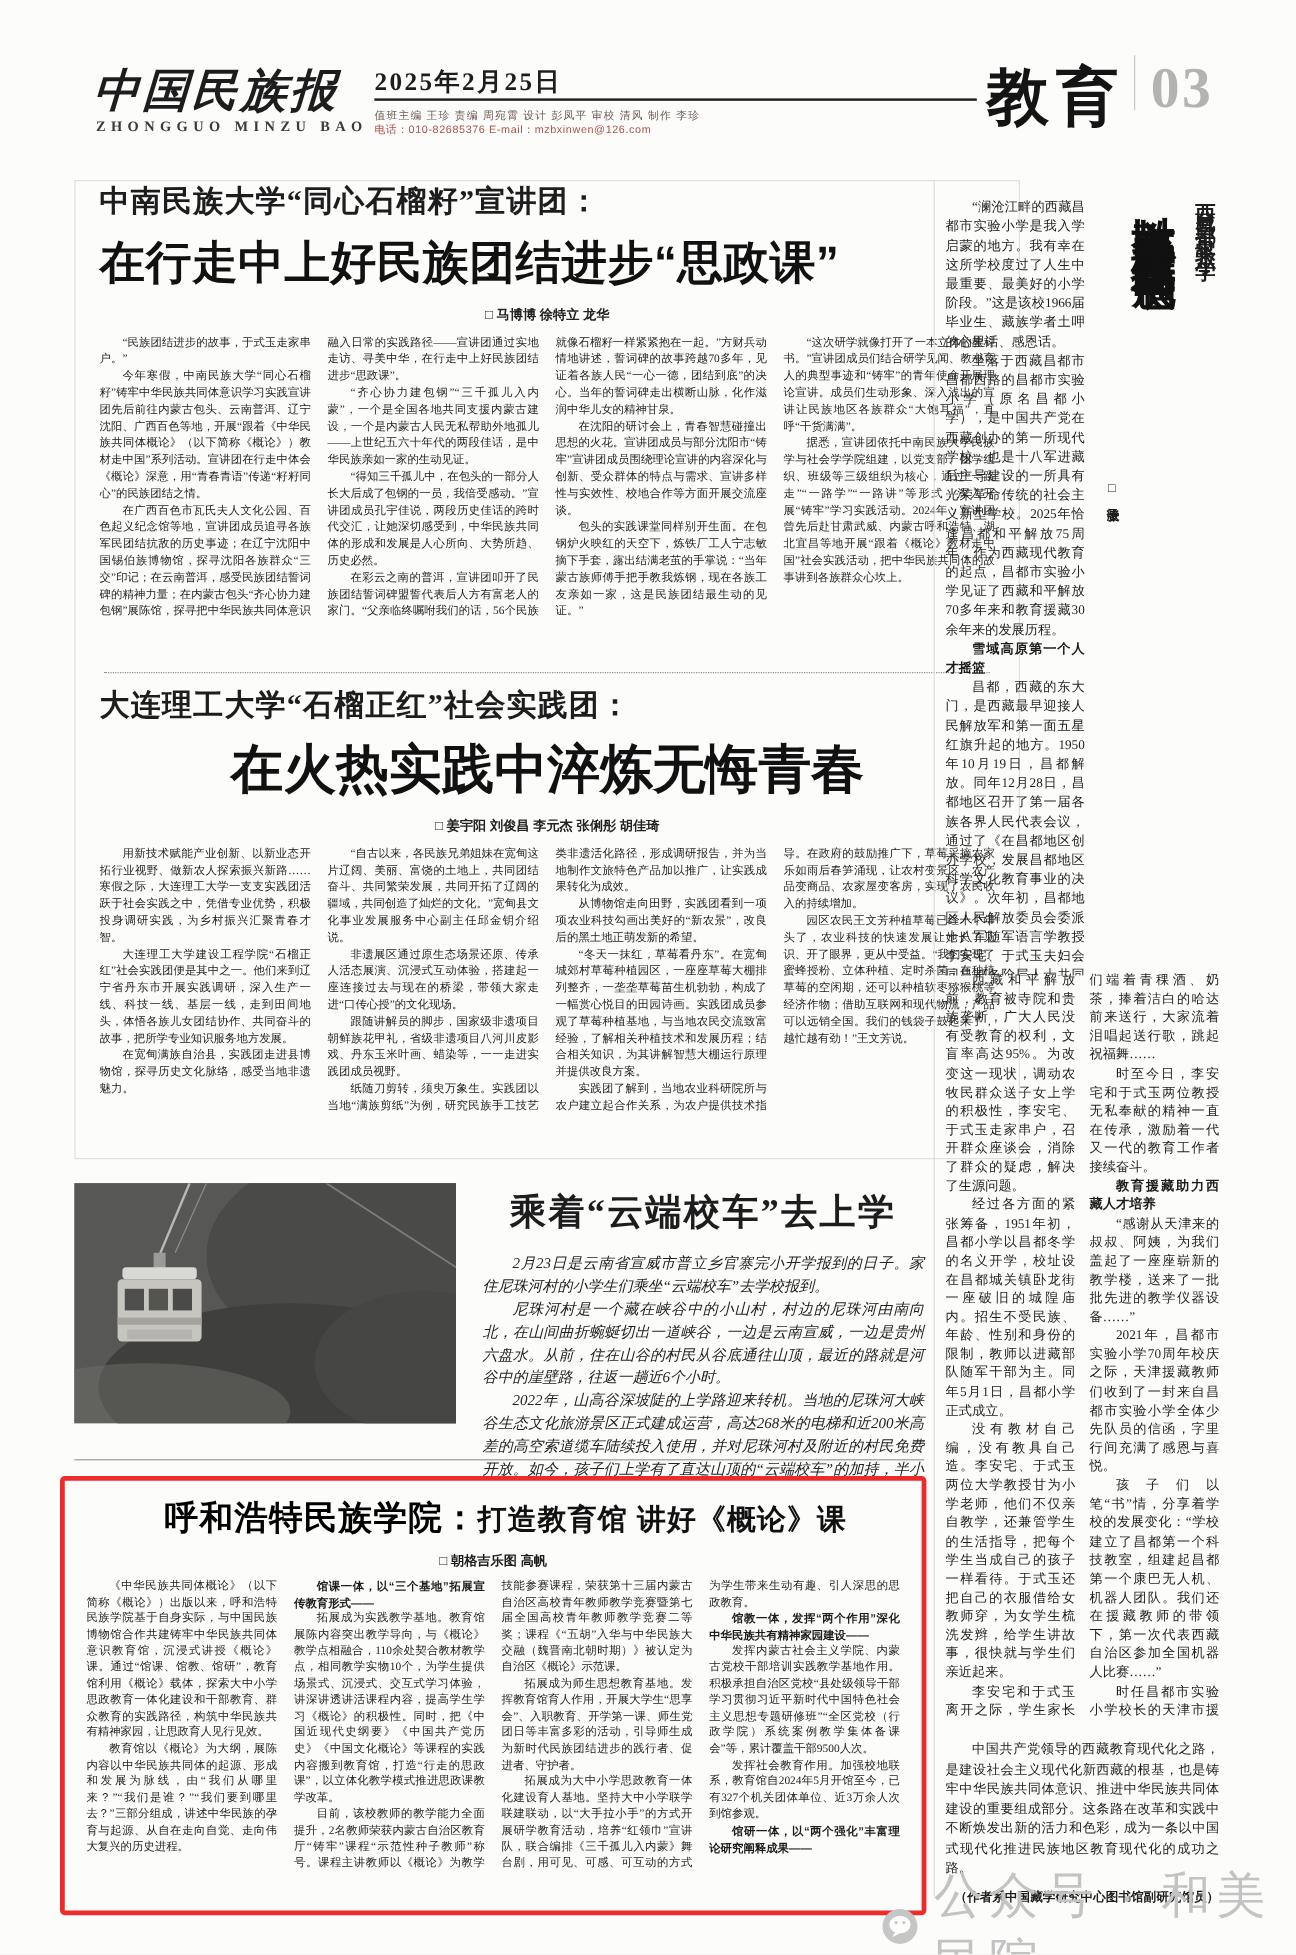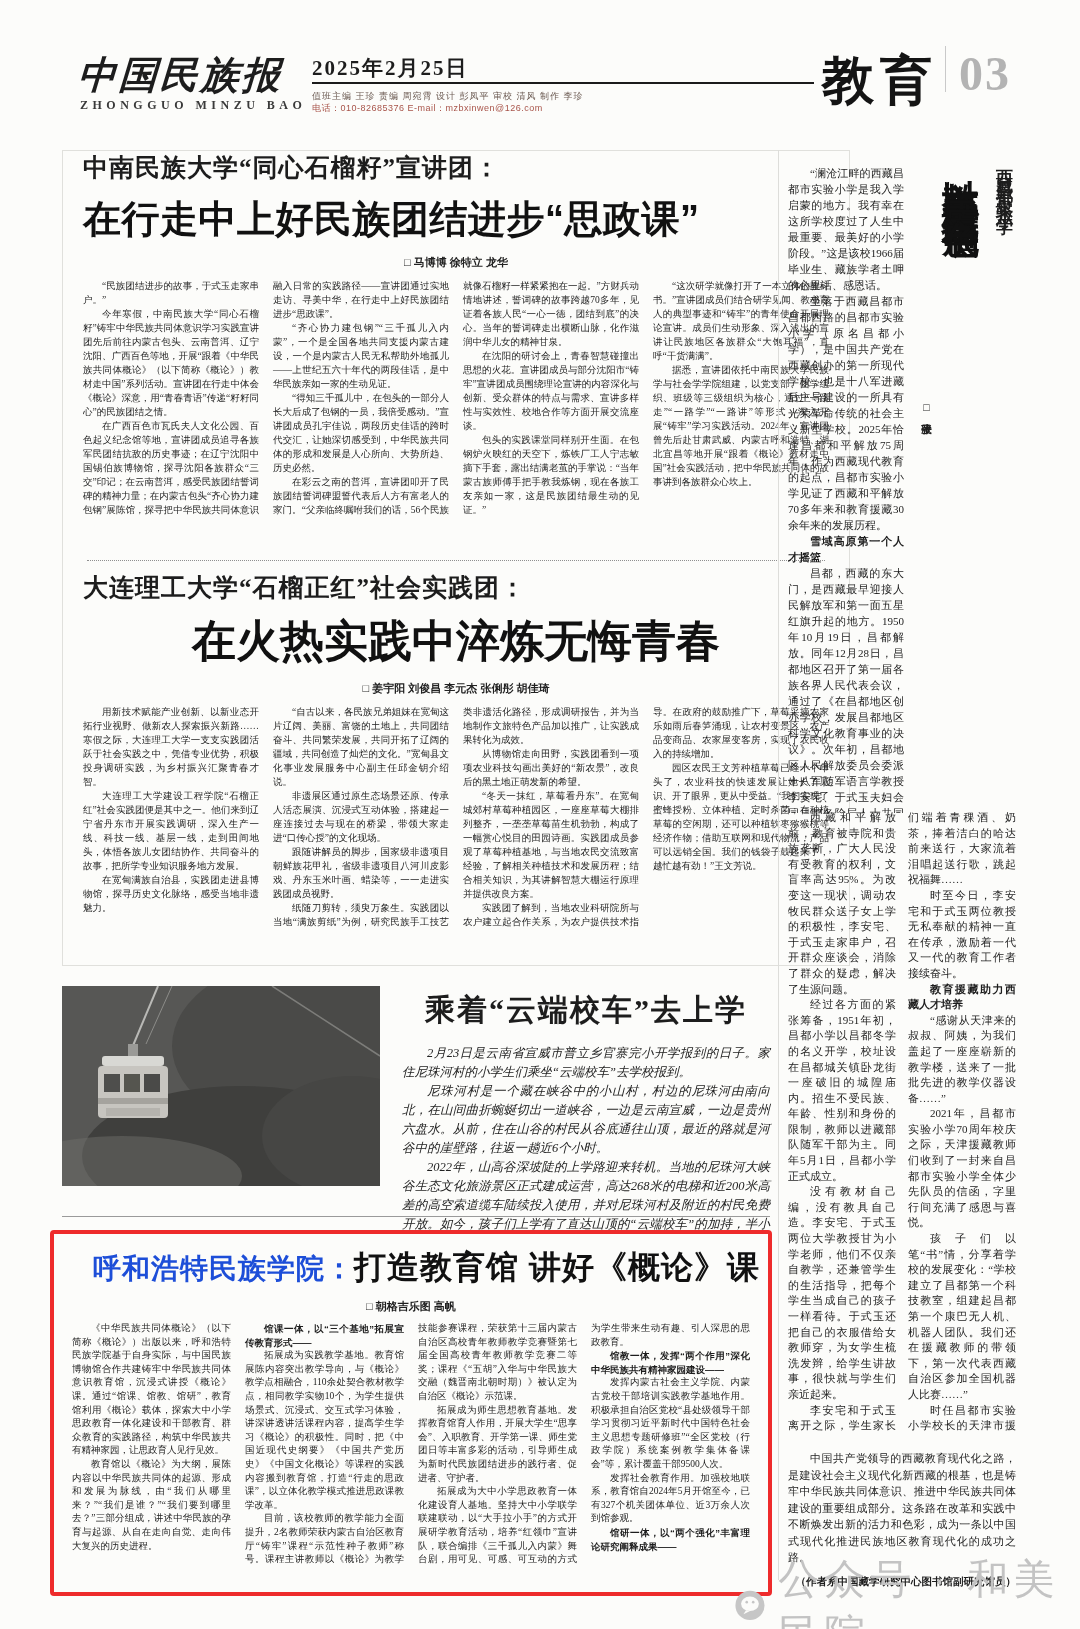--- a/index.html
+++ b/index.html
@@ -42,22 +42,22 @@
   .photo-headline{text-align:center;font-size:30px;font-weight:bold;letter-spacing:2px;}
   .photo-body{margin-top:13px;font-size:12.5px;line-height:19px;font-style:italic;text-align:justify;color:#222;}
   .photo-credit{text-align:right;font-size:12px;font-weight:bold;margin-top:3px;}
 
   .sep-line{position:absolute;left:62px;top:1216px;width:708px;height:1px;background:#9a9a9a;}
 
   
   .red-box{position:absolute;left:50px;top:1230px;width:722px;height:366px;box-sizing:border-box;
            border:4px solid #ee2b2b;border-radius:4px;padding:10px 18px 0;background:#fcfcfa;}
   .hh-headline{text-align:center;margin-top:2px;white-space:nowrap;}
-  .hh-kicker{font-size:28px;font-weight:bold;color:#1d4ed8;letter-spacing:1px;padding-left:21px;}
-  .hh-main{font-size:32px;font-weight:900;color:#111;letter-spacing:1px;font-family:"Liberation Sans","DejaVu Sans",sans-serif;}
+  .hh-kicker{font-size:28px;font-weight:bold;color:#000000;letter-spacing:1px;padding-left:21px;}
+  .hh-main{font-size:24px;font-weight:900;color:#111;letter-spacing:1px;font-family:"Liberation Sans","DejaVu Sans",sans-serif;}
   .hh-byline{text-align:center;font-size:11px;font-weight:bold;margin:9px 0 8px;}
   .hh-body{height:252px;font-size:9.5px;line-height:13.6px;}
 
   
   .v-sep{position:absolute;left:778px;top:150px;width:1px;height:1430px;background:#ddddda;}
   .right-col{position:absolute;left:788px;top:150px;width:228px;}
   .tibet-top{position:relative;height:648px;}
   .tibet-intro{position:absolute;left:0;top:15px;width:116px;height:648px;overflow:hidden;
                font-size:11px;line-height:16px;text-align:justify;}
   .tibet-head-block{position:absolute;right:0;top:0;height:648px;writing-mode:vertical-rl;}

